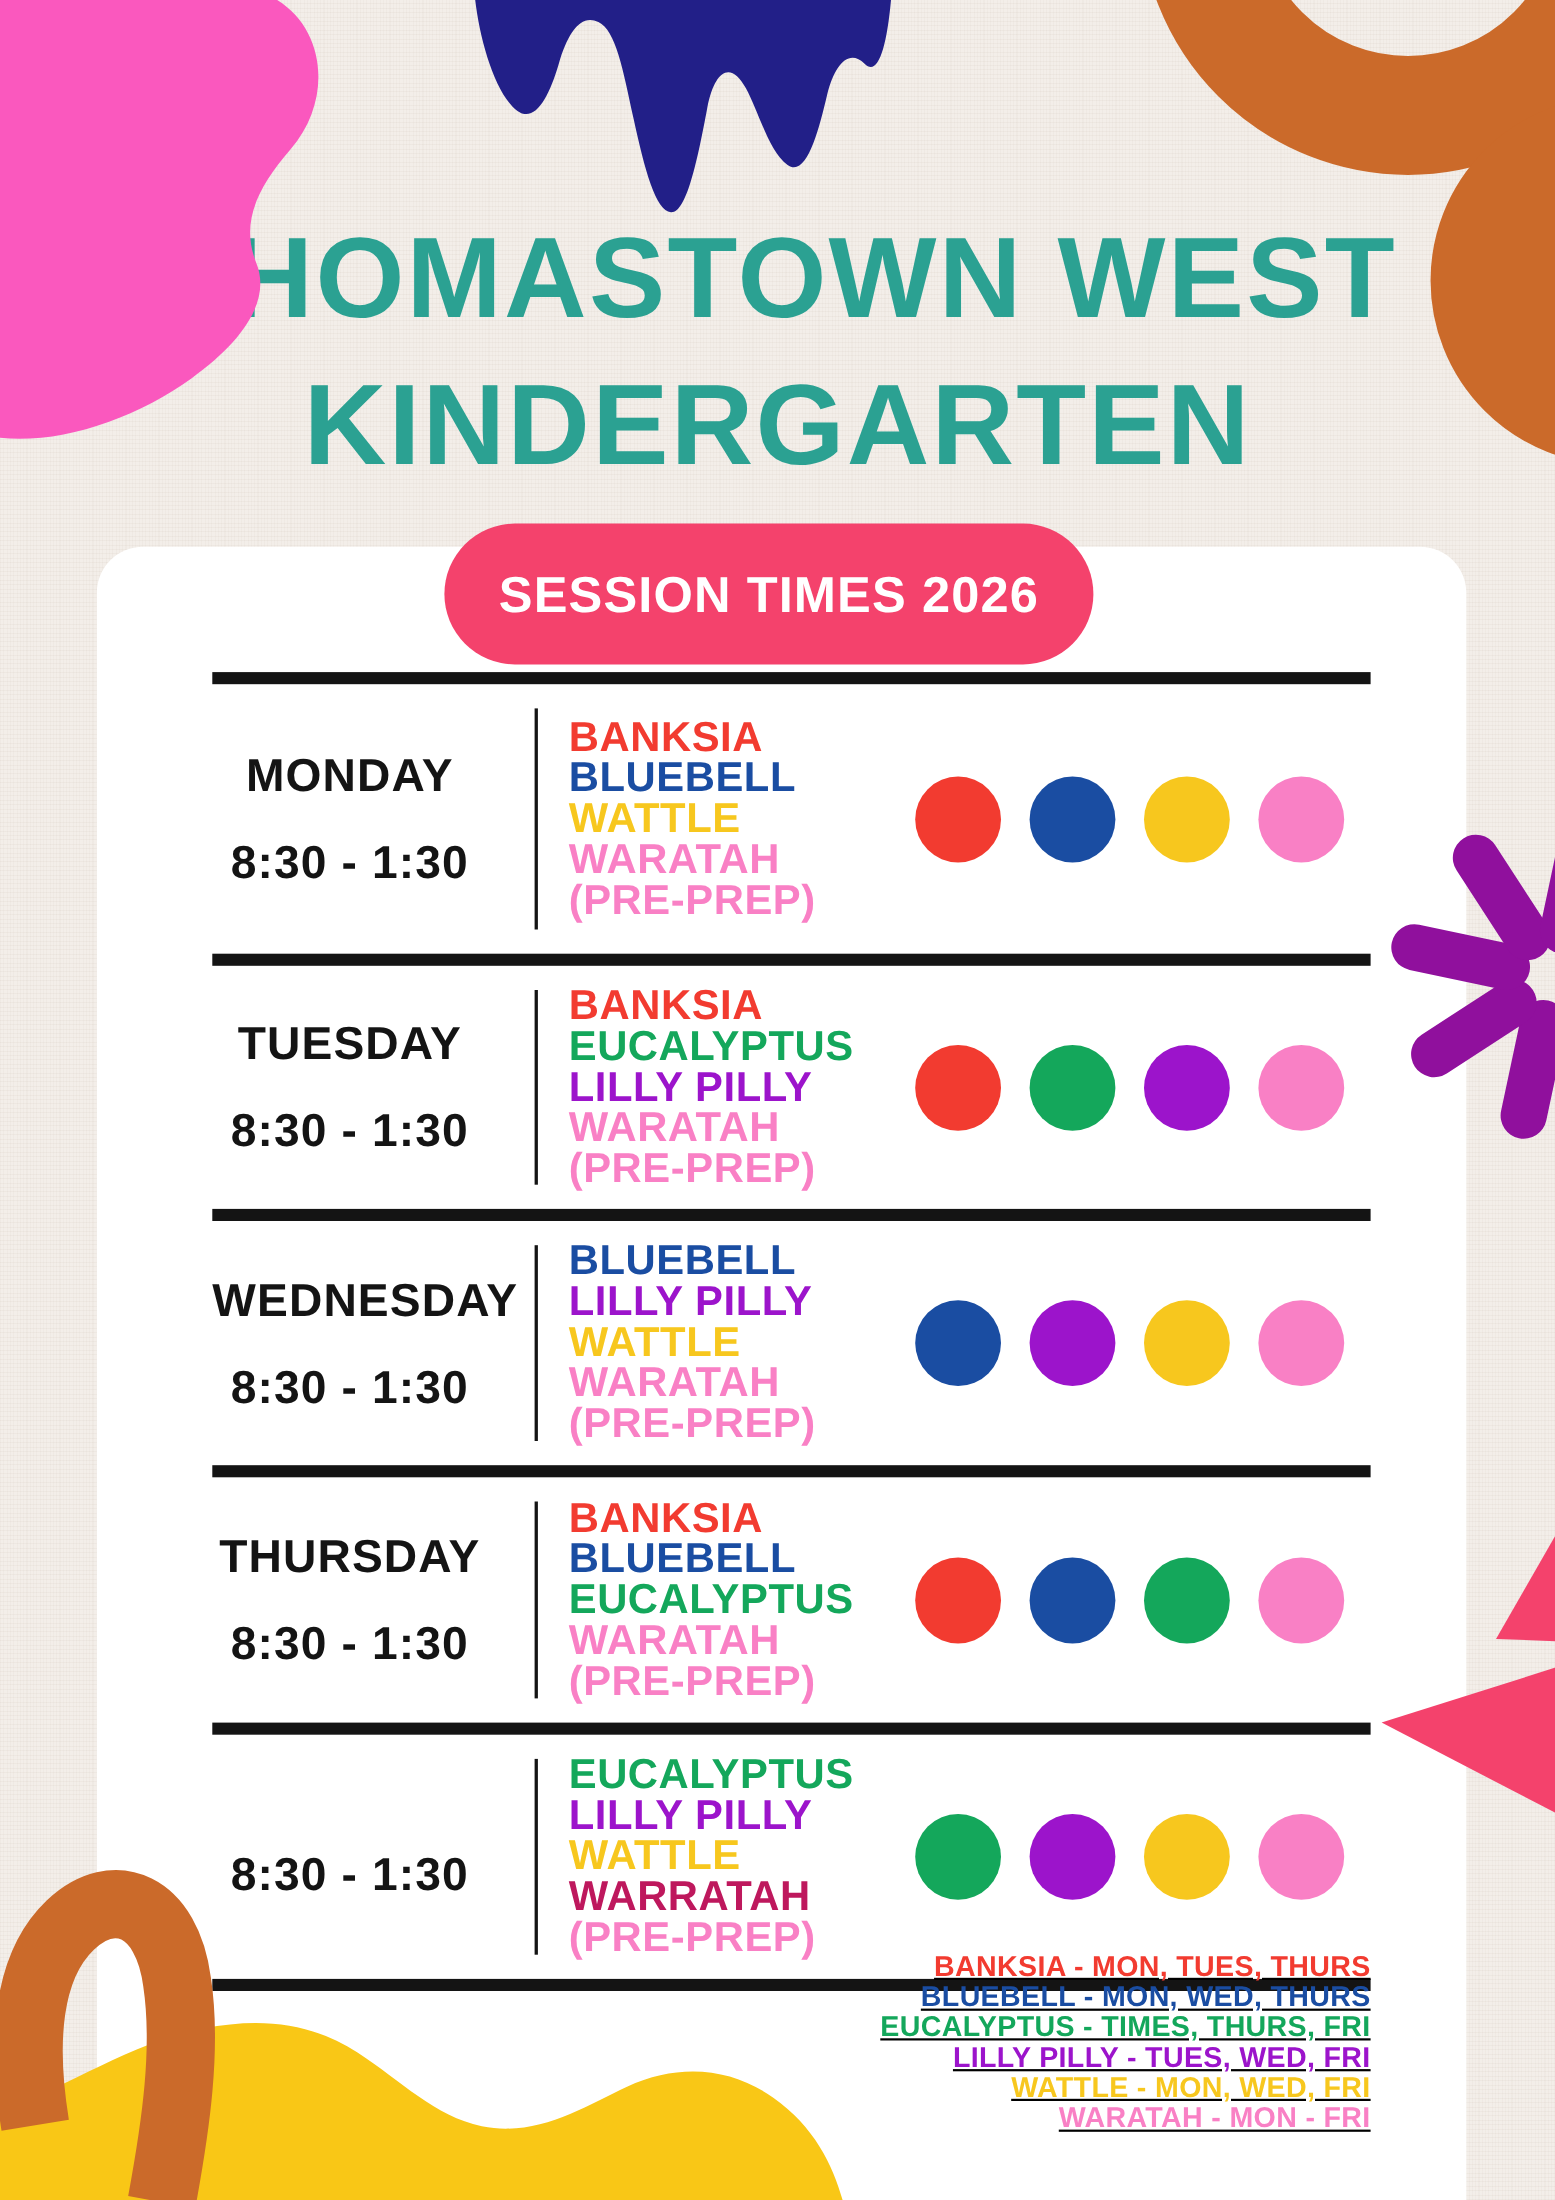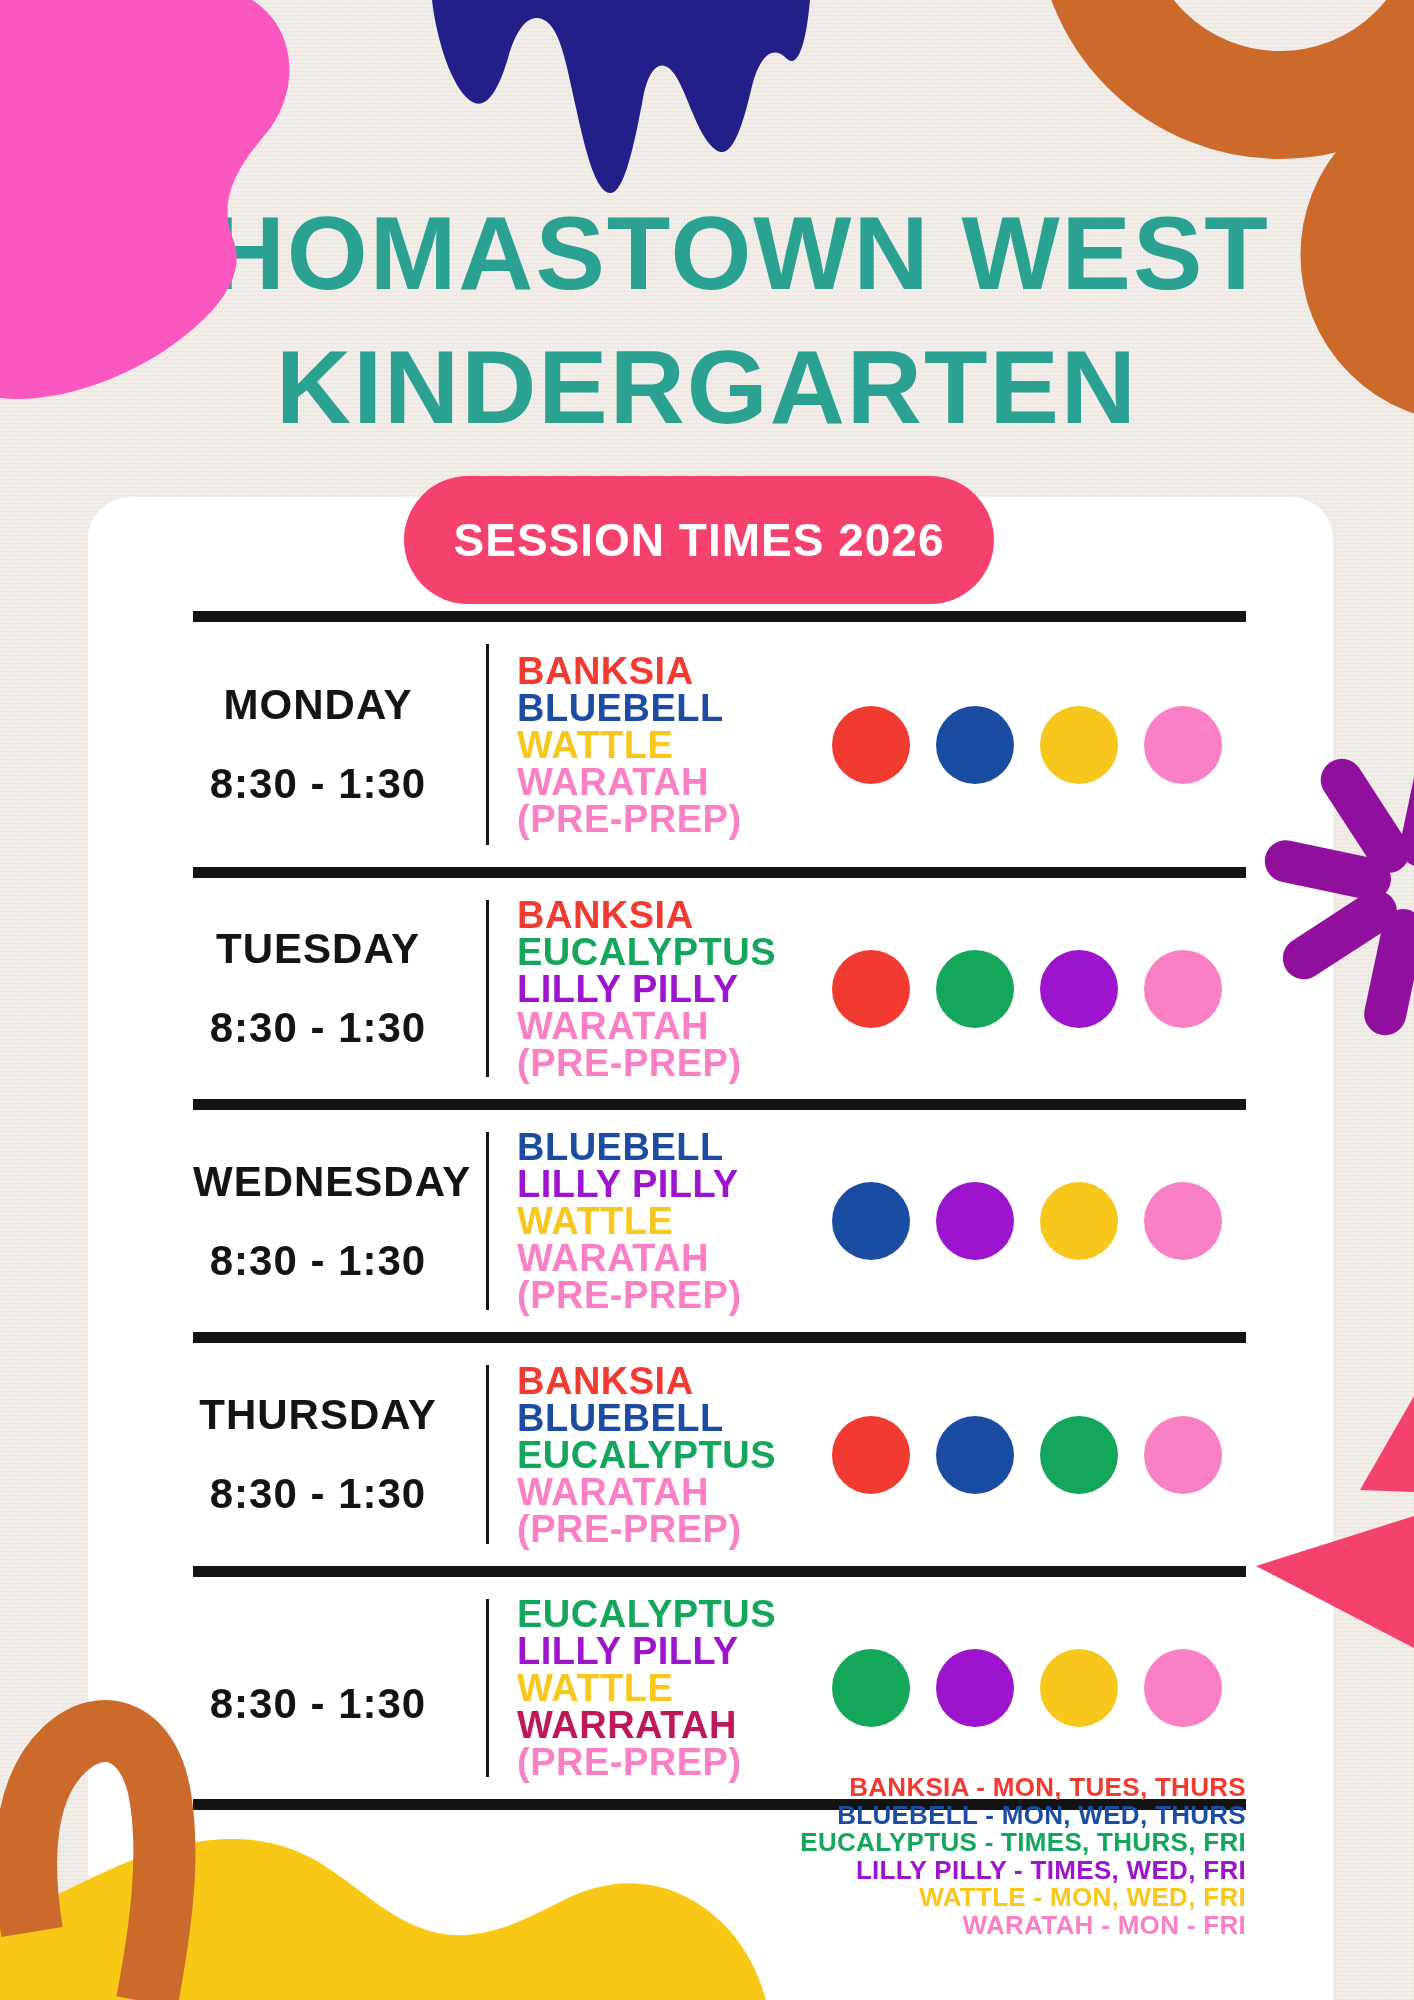--- a/index.html
+++ b/index.html
@@ -47,21 +47,21 @@
     position:absolute;left:324px;top:50%;transform:translateY(-50%);
     font-weight:bold;font-size:38px;line-height:37px;letter-spacing:0.5px;white-space:nowrap;
   }
   .dots{
     position:absolute;left:639px;top:50%;transform:translateY(-50%);
     display:flex;gap:26px;
   }
   .dot{width:78px;height:78px;border-radius:50%;}
   .legend{
     position:absolute;right:168px;top:1774px;z-index:2;text-align:right;
-    font-weight:bold;font-size:26px;line-height:27.5px;letter-spacing:0.3px;white-space:nowrap;
+    font-weight:bold;font-size:26px;line-height:27.5px;letter-spacing:0.3px;white-space:nowrap;text-decoration:underline;
   }
   .deco{position:absolute;inset:0;z-index:3;pointer-events:none;}
 </style>
 </head>
 <body>
 
 <div class="poster">
 
   <div class="card"></div>
 
@@ -174,21 +174,21 @@
           <span class="dot" style="background: rgb(249, 128, 197);"></span>
         </div>
       </div>
       <div class="hline-end"></div>
     </div>
 
   <div class="legend" id="legend">
       <div style="color: rgb(242, 59, 48);">BANKSIA - MON, TUES, THURS</div>
       <div style="color: rgb(26, 77, 162);">BLUEBELL - MON, WED, THURS</div>
       <div style="color: rgb(20, 167, 91);">EUCALYPTUS - TIMES, THURS, FRI</div>
-      <div style="color: rgb(156, 20, 203);">LILLY PILLY - TIMES, WED, FRI</div>
+      <div style="color: rgb(156, 20, 203);">LILLY PILLY - TUES, WED, FRI</div>
       <div style="color: rgb(247, 199, 30);">WATTLE - MON, WED, FRI</div>
       <div style="color: rgb(249, 128, 197);">WARATAH - MON - FRI</div>
     </div>
 
   <svg class="deco" viewBox="0 0 1414 2000" width="1414" height="2000">
 
     <path d="M0,0 L252,0 C297,28 302,92 264,136 C232,173 219,204 233,239
              C246,271 224,308 174,344 C124,380 56,404 0,398 Z" fill="#FA58BE"></path>
 
     <path d="M432,0 C436,34 448,78 466,97 C484,116 498,92 508,58

